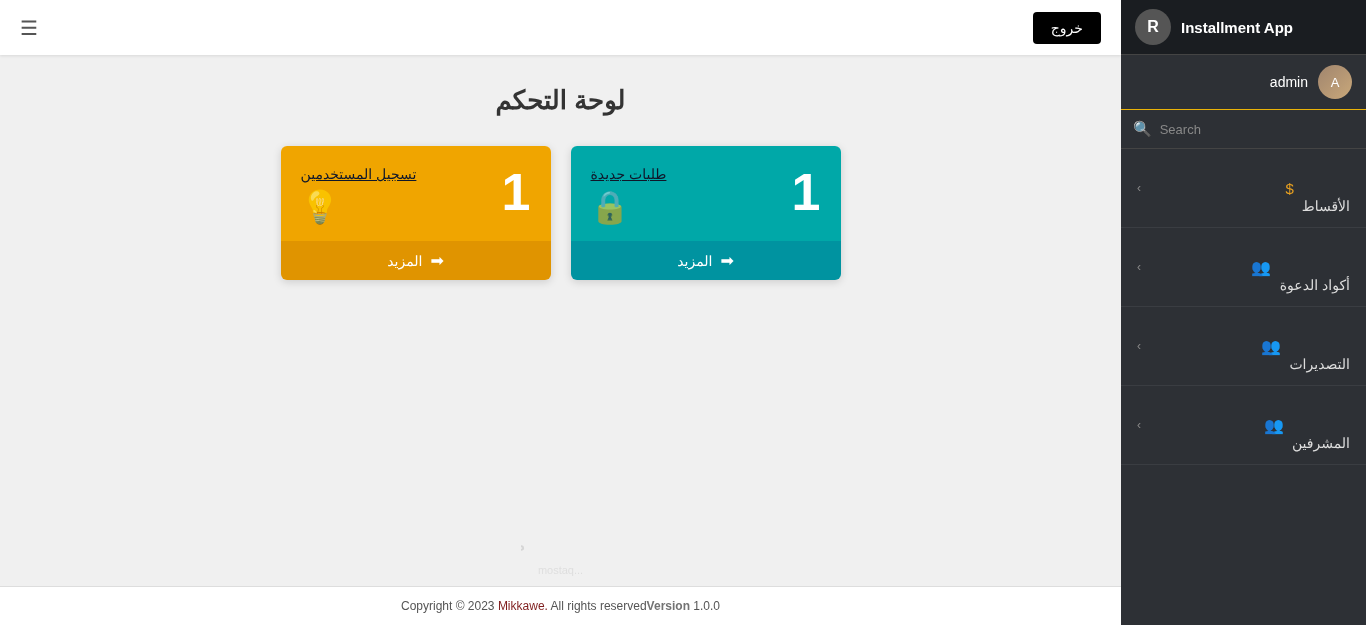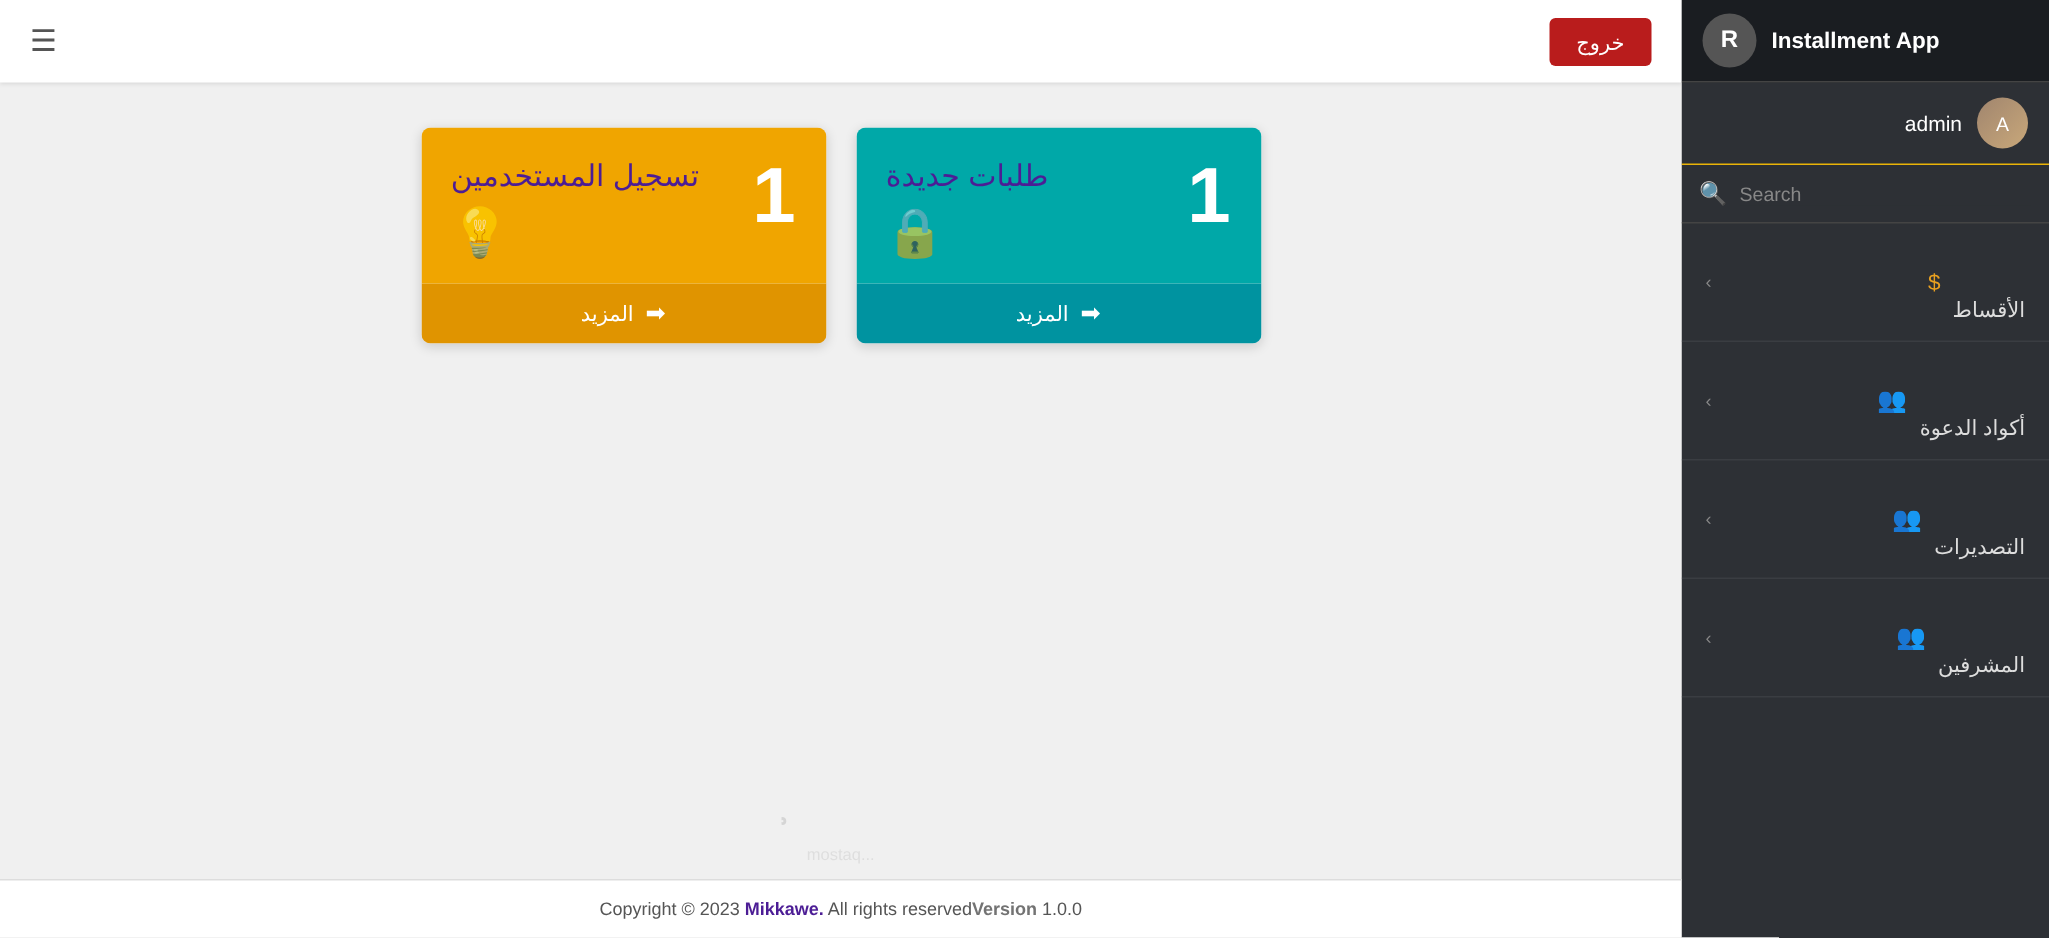--- a/index.html
+++ b/index.html
@@ -124,21 +124,21 @@
     .topbar {
       background: #fff;
       height: 55px;
       display: flex;
       align-items: center;
       justify-content: space-between;
       padding: 0 20px;
       box-shadow: 0 1px 3px rgba(0,0,0,0.1);
     }
     .logout-btn {
-      background: #b91c1c;
+      background: #000000;
       color: #fff;
       border: none;
       padding: 8px 18px;
       border-radius: 4px;
       cursor: pointer;
       font-size: 14px;
       font-family: inherit;
     }
     .hamburger-icon { color: #555; font-size: 20px; }
 
@@ -183,23 +183,24 @@
       color: #fff;
       line-height: 1;
     }
     .card-text-area {
       display: flex;
       flex-direction: column;
       align-items: flex-end;
       gap: 6px;
     }
     .card-label {
-      color: #4c1d95;
-      font-size: 20px;
+      color: #0f172a;
+      font-size: 14px;
       font-weight: 500;
+      text-decoration: underline;
     }
     .card-icon {
       font-size: 32px;
       opacity: 0.6;
     }
     .card-yellow .card-icon { color: #f5d060; }
     .card-teal .card-icon { color: #80d8d8; }
     .card-footer {
       display: flex;
       align-items: center;
@@ -214,21 +215,21 @@
     .card-footer-icon { color: #fff; font-size: 16px; }
 
     .footer-bar {
       background: #fff;
       text-align: center;
       padding: 12px;
       font-size: 12px;
       color: #555;
       border-top: 1px solid #ddd;
     }
-    .footer-bar .brand { color: #4c1d95; font-weight: bold; }
+    .footer-bar .brand { color: #7f1d1d; font-weight: normal; }
     .footer-bar .version { font-weight: bold; color: #737373; }
 
     .watermark {
       text-align: center;
       padding: 10px;
       opacity: 0.25;
     }
     .watermark svg { width: 80px; }
   </style>
 </head>
@@ -284,20 +285,21 @@
   </nav>
 </div>
 
 <div class="main">
   <div class="topbar">
     <button class="logout-btn">خروج</button>
     <span class="hamburger-icon">☰</span>
   </div>
 
   <div class="page-content">
+    <h1 class="page-title">لوحة التحكم</h1>
 
     <div class="cards-row">
 
       <div class="card card-teal">
         <div class="card-top">
           <span class="card-number">1</span>
           <div class="card-text-area">
             <span class="card-label">طلبات جديدة</span>
             <span class="card-icon">🔒</span>
           </div>

